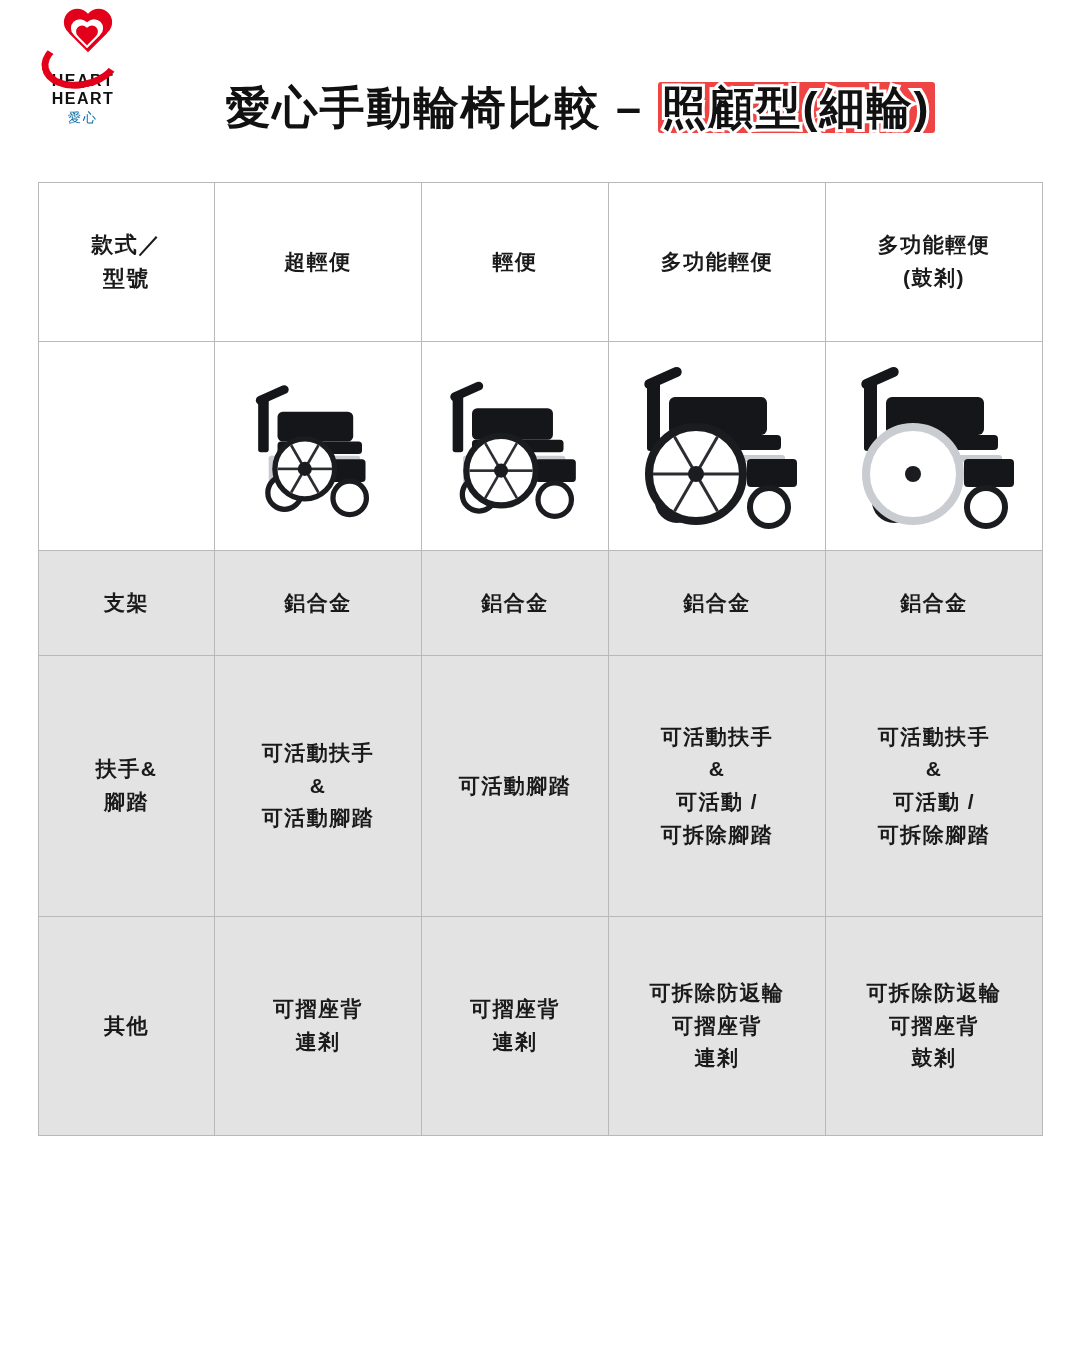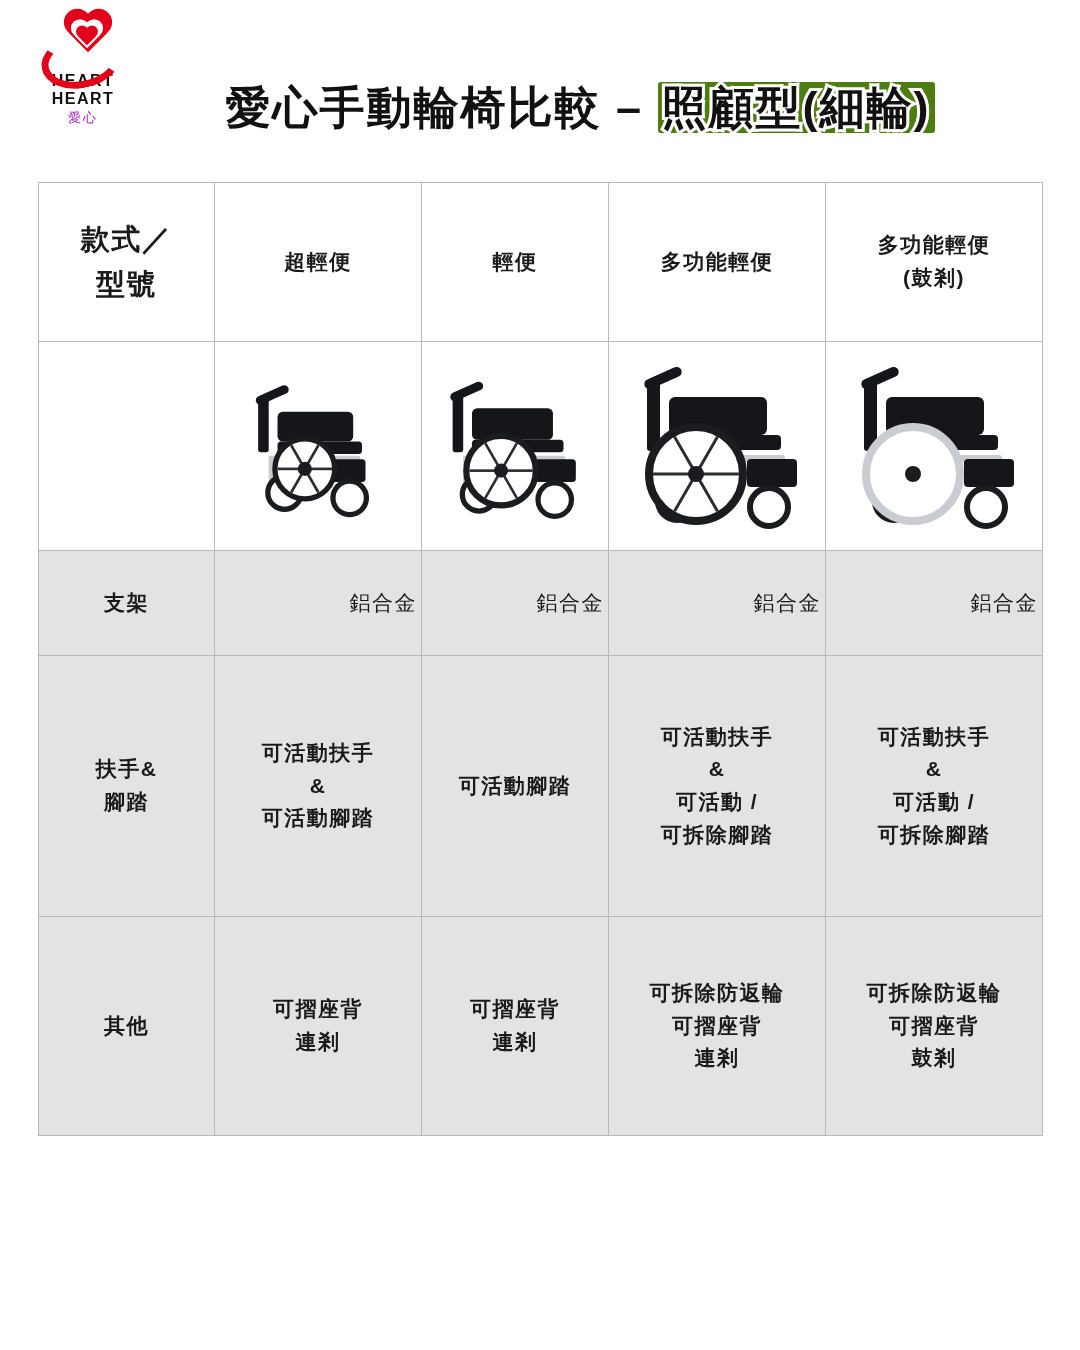--- a/index.html
+++ b/index.html
@@ -106,42 +106,42 @@
   }
   .logo-text-en {
     font-size: 16px;
     font-weight: bold;
     letter-spacing: 1.5px;
     color: #111;
     margin-top: 2px;
   }
   .logo-text-zh {
     font-size: 13px;
-    color: #a21caf;
+    color: #0369a1;
     letter-spacing: 2px;
     margin-top: 1px;
   }
 
   
   .title {
     position: absolute;
     left: 140px;
     top: 78px;
     width: 880px;
     text-align: center;
     font-size: 45px;
     font-weight: bold;
     letter-spacing: 2px;
     white-space: nowrap;
     color: #111111;
     -webkit-text-stroke: 6px #ffffff;
     paint-order: stroke fill;
   }
   .title .hl {
-    background: #4d7c0f;
+    background: #ef4444;
     padding: 0 4px;
     border-radius: 3px;
   }
 
   
   table.compare {
     position: absolute;
     left: 38px;
     top: 182px;
     width: 1004px;
@@ -163,28 +163,28 @@
   col.c2 { width: 187px; }
   col.c3 { width: 217px; }
   col.c4 { width: 217px; }
 
   .row-head td {
     height: 146px;
     font-size: 23px;
     font-weight: bold;
     background: #ffffff;
   }
-  .row-head td.label { font-size: 29px; }
+  .row-head td.label { font-size: 22px; }
   .row-img td {
     height: 196px;
     background: #ffffff;
     padding: 0;
   }
   .row-gray td { background: #e3e3e3; height: 92px; font-weight: bold; }
-  .row-gray td.val { font-weight: normal; text-align: right; }
+  .row-gray td.val { font-weight: bold; }
   .row-beige td { background: #f2e6dc; font-weight: bold; }
   .row-spec { height: 104px; }
   .row-arm td { height: 248px; }
   .row-weight td { height: 78px; }
   .row-other td { height: 206px; }
   .cell-label { font-weight: bold; }
 
   .two-line { line-height: 1.7; }
 
   

